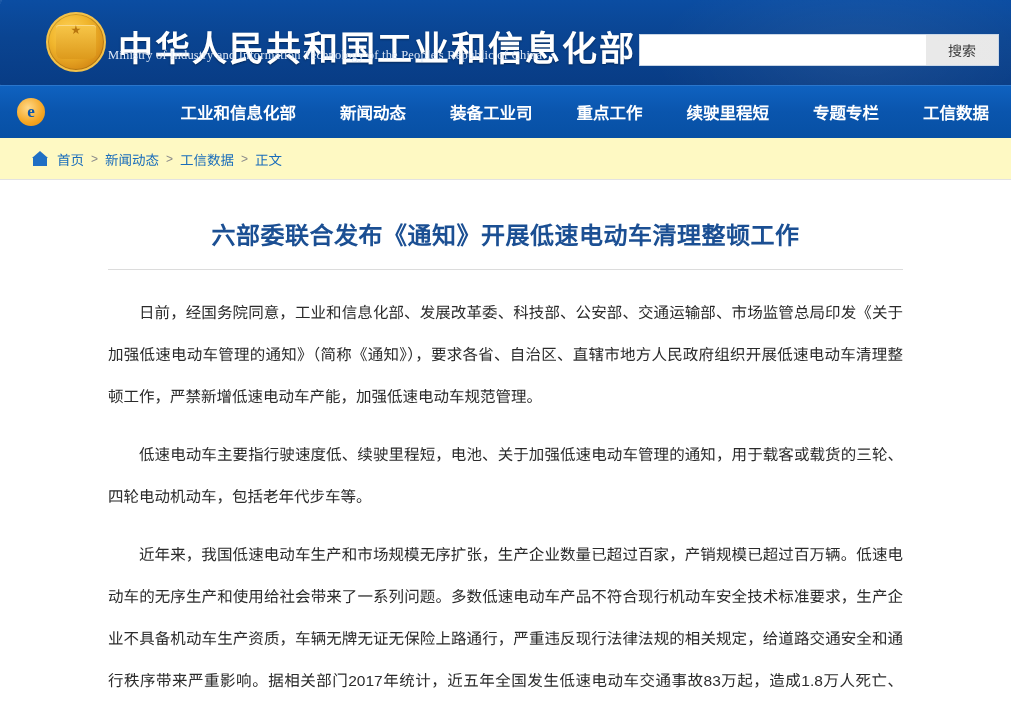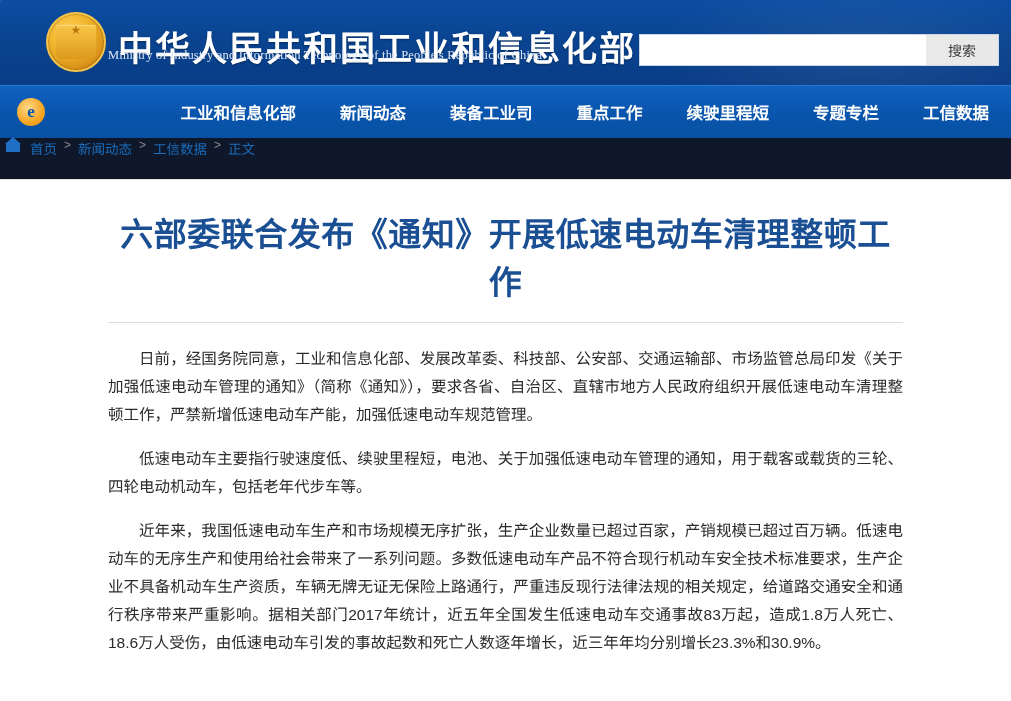--- a/index.html
+++ b/index.html
@@ -153,23 +153,23 @@
     cursor: pointer;
     text-decoration: none;
     font-family: "Liberation Sans", sans-serif;
   }
 
   
   .crumb-wrap {
     height: 42px;
     border-bottom: 1px solid #e2e2e2;
     display: flex;
-    align-items: flex-start;
-    padding-left: 6px;
-    background: #0f172a;
+    align-items: center;
+    padding-left: 33px;
+    background: #fef9c3;
   }
   .home-icon {
     width: 16px; height: 14px;
     position: relative;
     margin-right: 8px;
   }
   .home-icon i {
     position: absolute;
     left: 0; top: 5px;
     width: 14px; height: 9px;
@@ -201,24 +201,24 @@
     font-size: 13.5px;
   }
 
   
   .article {
     padding: 0 108px;
     background: #ffffff;
   }
   .art-title {
     text-align: center;
-    font-size: 33px;
+    font-size: 24px;
     font-weight: bold;
     color: #1b4f93;
-    margin: 28px 0 0 0;
+    margin: 36px 0 0 0;
     letter-spacing: 0.5px;
     font-family: "Liberation Sans", sans-serif;
   }
   .art-meta {
     text-align: center;
     font-size: 12.5px;
     color: #777777;
     margin-top: 48px;
   }
   .art-meta .src-link {
@@ -228,21 +228,21 @@
   .divider {
     border: none;
     border-top: 1px solid #dcdcdc;
     margin: 18px 0 0 0;
   }
   .art-body {
     padding-top: 22px;
   }
   .art-body p {
     font-size: 15.5px;
-    line-height: 28px;
+    line-height: 42px;
     color: #2b2b2b;
     margin: 0 0 16px 0;
     text-indent: 2em;
     text-align: justify;
     font-family: "Liberation Sans", "DejaVu Sans", sans-serif;
   }
 </style>
 </head>
 <body>
 

